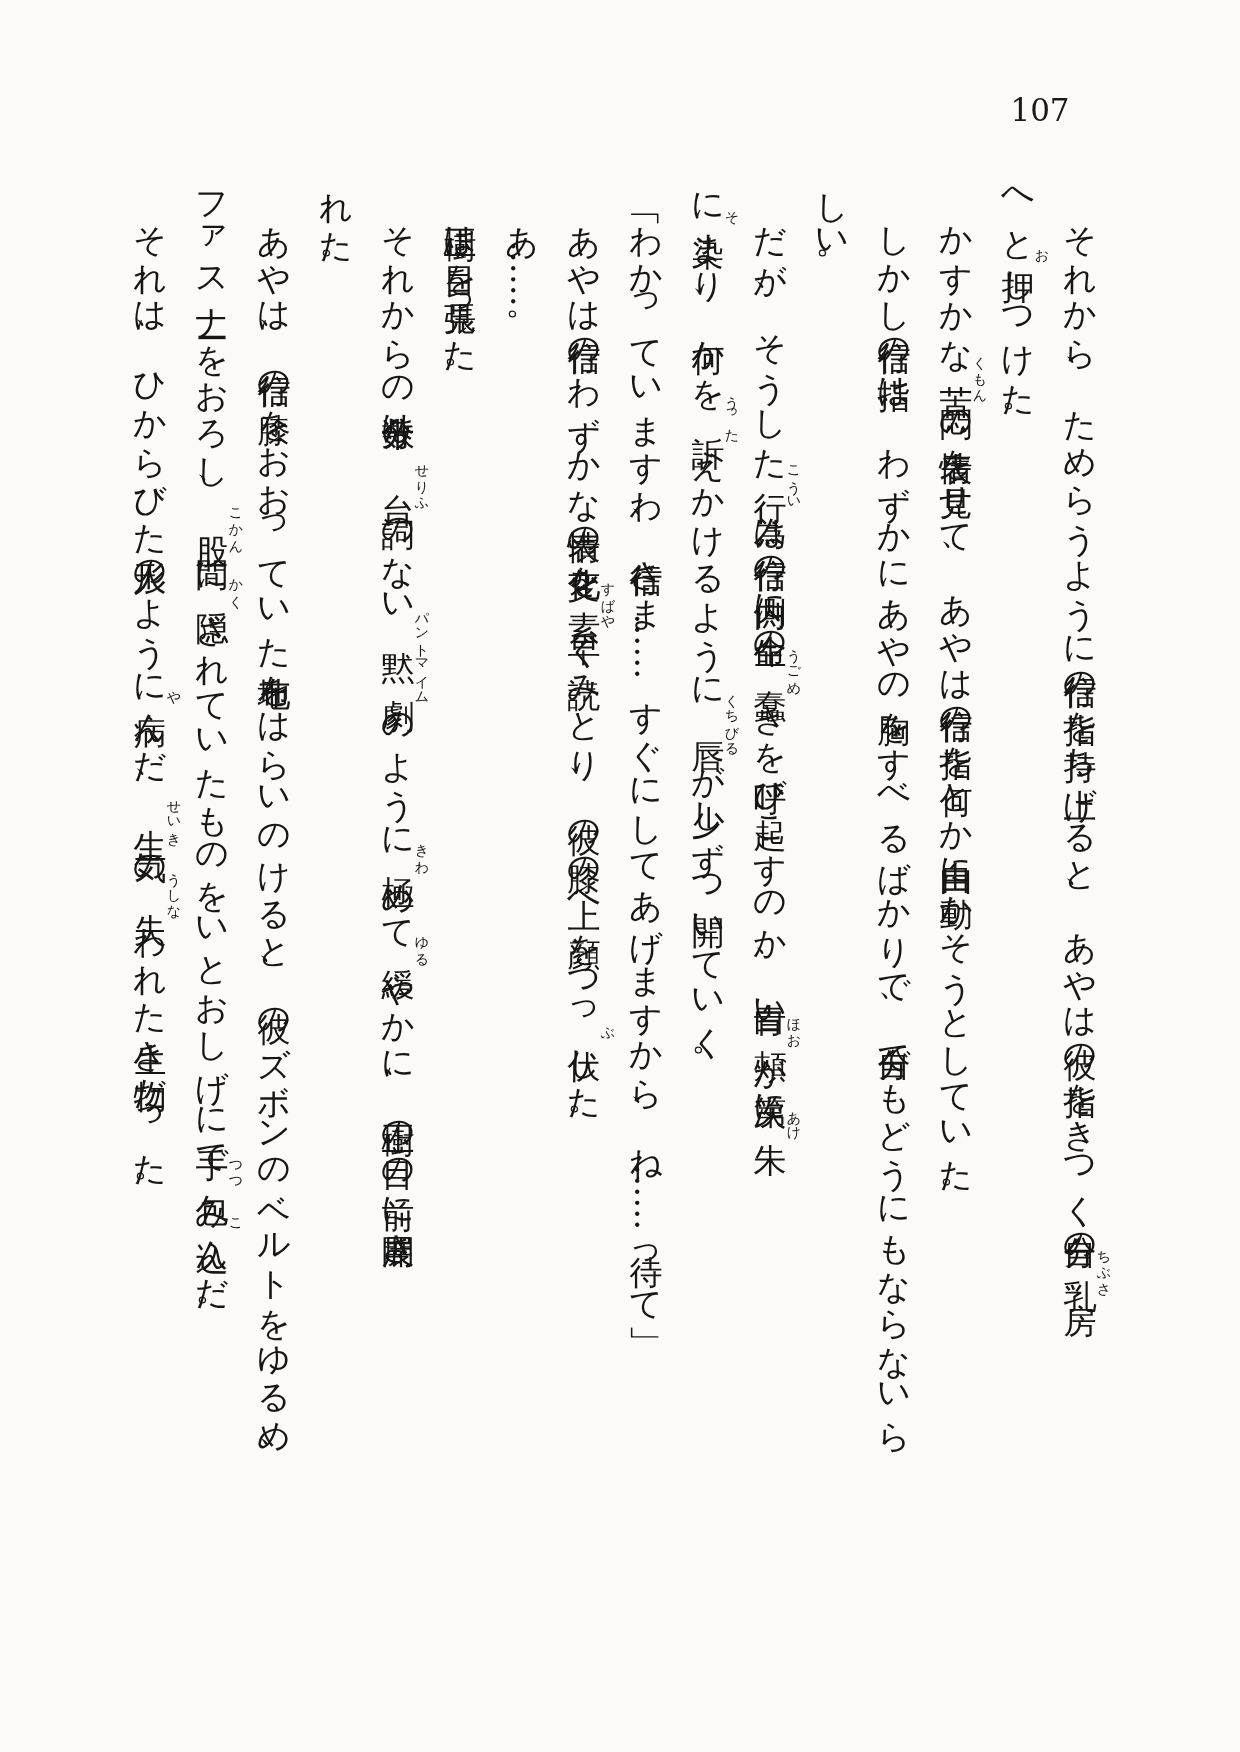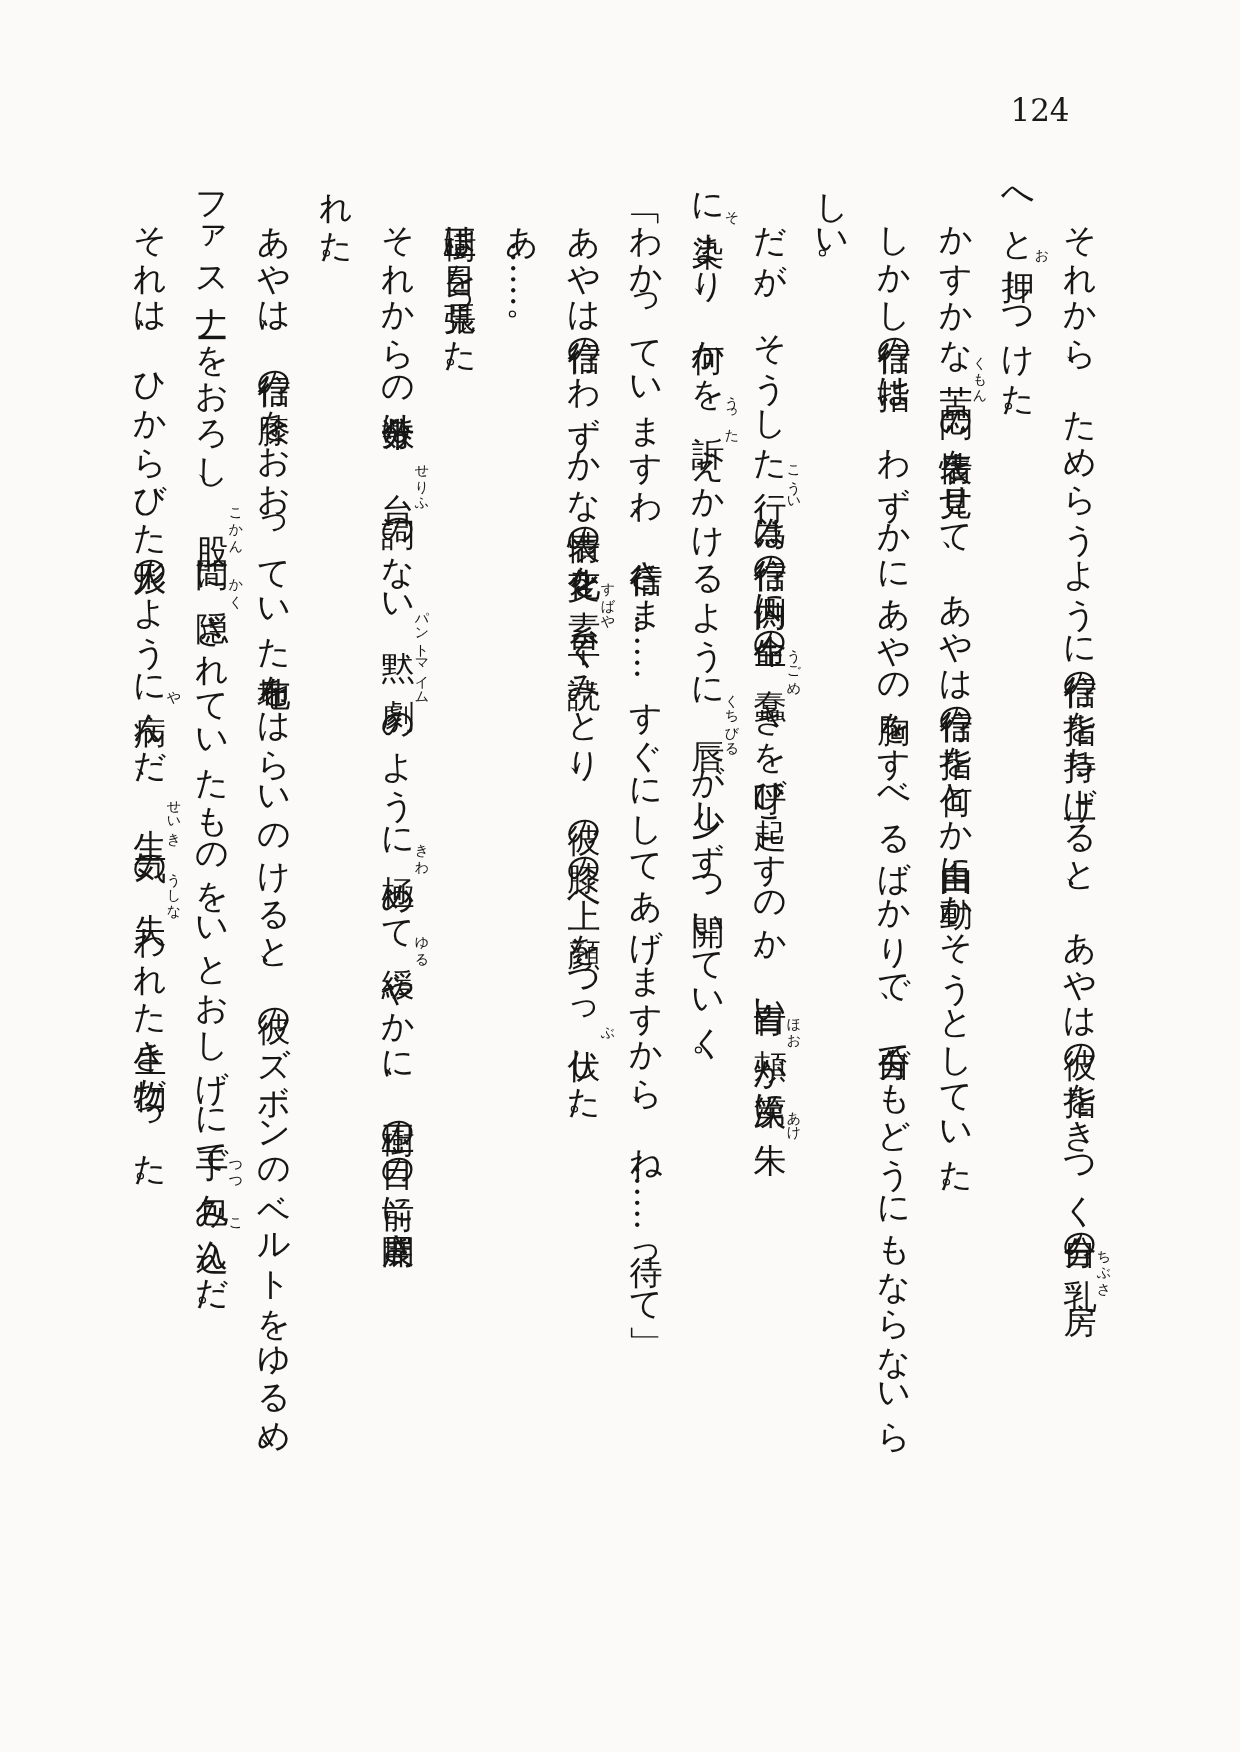--- a/index.html
+++ b/index.html
@@ -48,21 +48,21 @@
   .col rt {
     font-size: 14px;
     letter-spacing: 0;
     font-family: "DejaVu Serif", "Liberation Serif", serif;
   }
 </style>
 </head>
 <body>
 
 <div class="page">
-  <div class="page-number">124</div>
+  <div class="page-number">107</div>
   <main class="text-area">
       <div class="col" style="left: 1060px; top: 203px;">それから、ためらうように信行の指を持ち上げると、あやは彼の指をきつく自分の<ruby>乳房<rt>ちぶさ</rt></ruby></div>
       <div class="col" style="left: 998px; top: 170px;">へと<ruby>押<rt>お</rt></ruby>しつけた。</div>
       <div class="col" style="left: 936px; top: 203px;">かすかな<ruby>苦悶<rt>くもん</rt></ruby>の表情を見せて、あやは信行の指を何とか自由に動かそうとしていた。</div>
       <div class="col" style="left: 874px; top: 203px;">しかし信行の指は、わずかにあやの胸をすべるばかりで、自分でもどうにもならないら</div>
       <div class="col" style="left: 812px; top: 170px;">しい。</div>
       <div class="col" style="left: 750px; top: 203px;">だが、そうした<ruby>行為<rt>こうい</rt></ruby>は信行の内側に生命の<ruby>蠢<rt>うごめ</rt></ruby>きを呼び起こすのか、青白い<ruby>頰<rt>ほお</rt></ruby>が次第に<ruby>朱<rt>あけ</rt></ruby></div>
       <div class="col" style="left: 688px; top: 170px;">に<ruby>染<rt>そ</rt></ruby>まり、何かを<ruby>訴<rt>うった</rt></ruby>えかけるように<ruby>唇<rt>くちびる</rt></ruby>が少しずつ開いていく。</div>
       <div class="col" style="left: 626px; top: 203px;">「わかっていますわ、信行さま……すぐにしてあげますから、ね……待って」</div>
       <div class="col" style="left: 564px; top: 203px;">あやは信行のわずかな表情の変化を<ruby>素早<rt>すばや</rt></ruby>く読みとり、彼の膝の上へ顔をつっ<ruby>伏<rt>ぶ</rt></ruby>した。</div>

